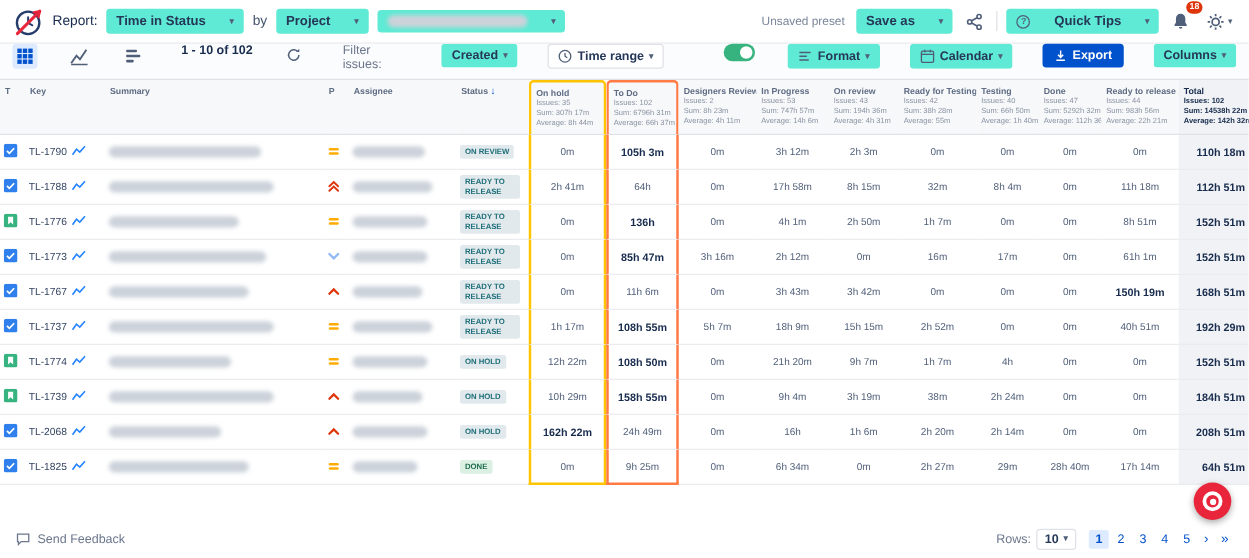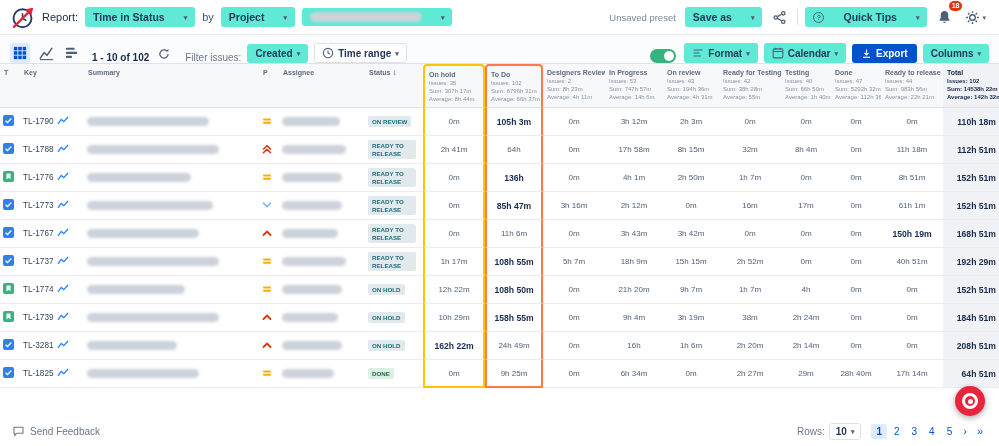--- a/index.html
+++ b/index.html
@@ -22,21 +22,21 @@
   .caret{font-size:7px;color:#505f79;line-height:1}
   .spacer{flex:1}
   .unsaved{color:#7a869a;font-size:9.5px;margin-right:2px}
   .icon-btn{position:relative;display:inline-flex;align-items:center;gap:2px;padding:3px;cursor:pointer}
   .badge-red{position:absolute;top:-5px;right:-7px;background:var(--badge-red);color:#fff;font-size:7px;
              font-weight:700;border-radius:8px;padding:1px 3px;line-height:1.2}
   .vsep{width:1px;height:16px;background:#dfe1e6}
   .qicon{width:11px;height:11px;border:1.2px solid #505f79;border-radius:50%;font-size:7px;
          display:inline-flex;align-items:center;justify-content:center;color:#505f79;font-weight:700}
   
-  .toolbar{display:flex;align-items:flex-end;height:30px;padding:0 10px;gap:6px;background:#fbfcfd;
+  .toolbar{display:flex;align-items:flex-start;height:30px;padding:0 10px;gap:24px;background:#fbfcfd;
            border-top:1px solid #ebecf0;border-bottom:1px solid #dfe1e6}
   .vicon{display:inline-flex;align-items:center;justify-content:center;width:20px;height:20px;border-radius:3px;cursor:pointer}
   .vicon.active{background:#deebff}
   .count{font-size:10px;color:#172b4d;font-weight:600;margin-left:4px;white-space:nowrap}
   .filter-label{color:#6b778c;font-size:10px;margin-left:6px}
   .chip{display:inline-flex;align-items:center;gap:4px;background:#5eead4;border-radius:3px;border:1px solid transparent;
         padding:3px 7px;font-size:10px;font-weight:600;color:#253858;cursor:pointer;white-space:nowrap}
   .chip.outlined{background:#fff;border:1px solid #dfe1e6}
   .btn-export{display:inline-flex;align-items:center;gap:4px;background:var(--accent);color:#fff;border-radius:3px;
               padding:4px 9px;font-size:10px;font-weight:700;cursor:pointer}
@@ -512,21 +512,21 @@
         <td class="time">2h 24m</td>
         <td class="time">0m</td>
         <td class="time">0m</td>
         <td class="time total">184h 51m</td>
       </tr>
       <tr>
         <td class="col-t"><span class="type-icon"><svg width="11" height="11" viewBox="0 0 12 12">
               <rect width="12" height="12" rx="2.2" fill="#2f80ed"></rect>
               <path d="M2.8 6.2l2.1 2.1 4.2-4.4" stroke="#fff" stroke-width="1.5" fill="none"></path>
             </svg></span></td>
-        <td class="col-key"><span class="key-link">TL-3281</span><span class="chart-icon"><svg width="12" height="9" viewBox="0 0 12 9">
+        <td class="col-key"><span class="key-link">TL-2068</span><span class="chart-icon"><svg width="12" height="9" viewBox="0 0 12 9">
               <path d="M1 7.8L4.2 3.4 6.8 5.6 11 1" stroke="#2684ff" stroke-width="1.3" fill="none"></path>
             </svg></span></td>
         <td class="col-summary">
           <div class="blur-bar" style="width: 90px;"></div>
         </td>
         <td class="col-p"><span class="type-icon"><svg width="10" height="10" viewBox="0 0 10 10">
               <path d="M1.5 7L5 3.5 8.5 7" stroke="#de350b" stroke-width="1.8" fill="none" stroke-linecap="round"></path>
             </svg></span></td>
         <td class="col-assignee">
           <div class="blur-bar" style="width: 60px;"></div>

